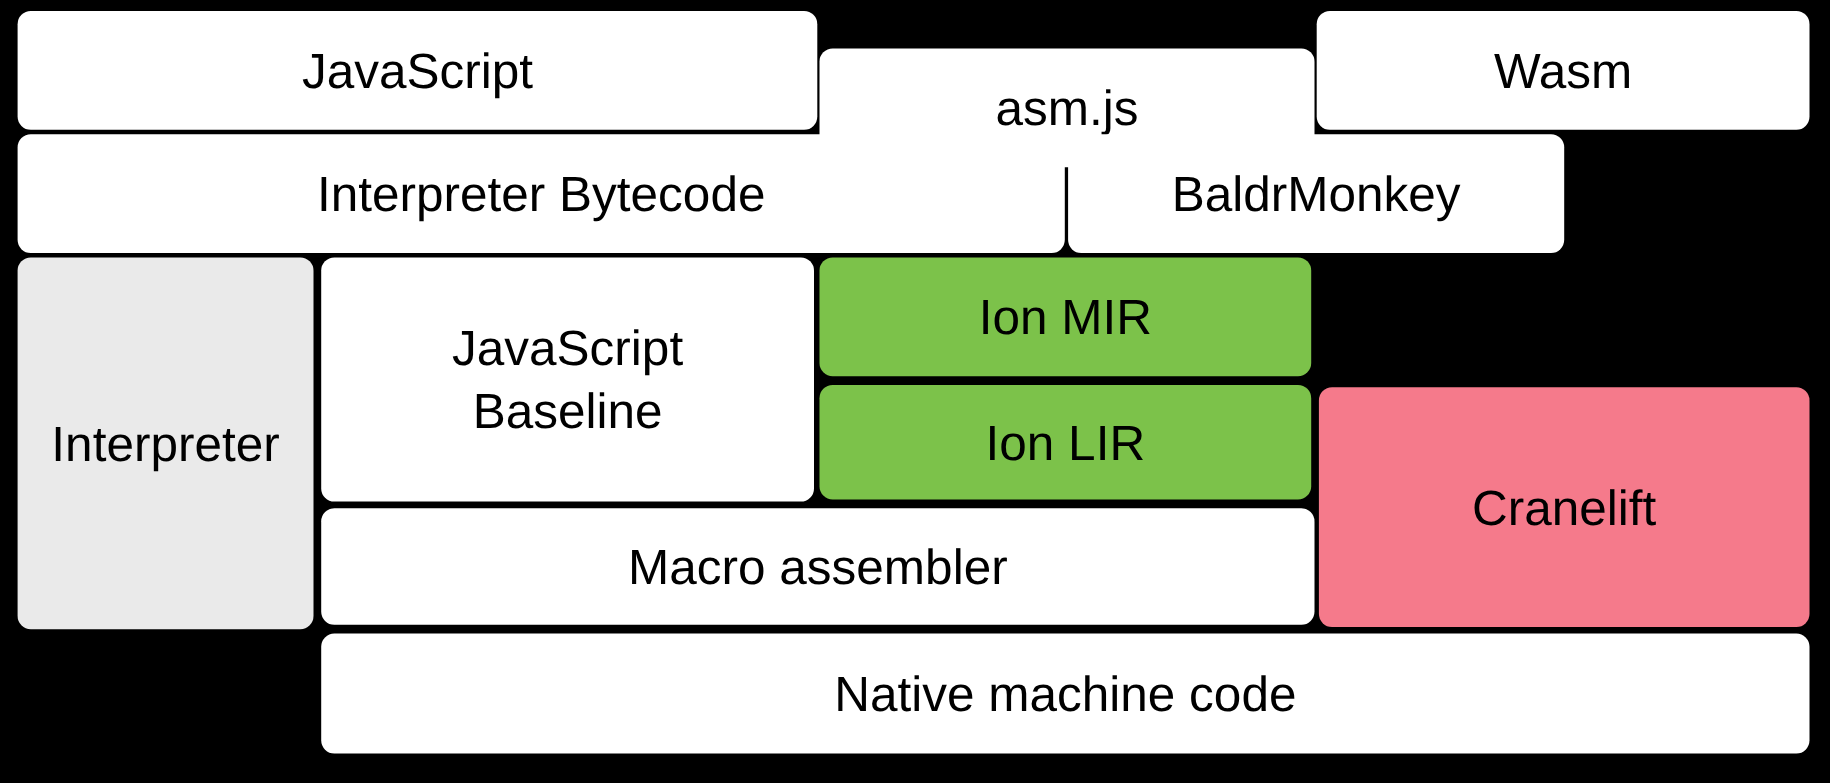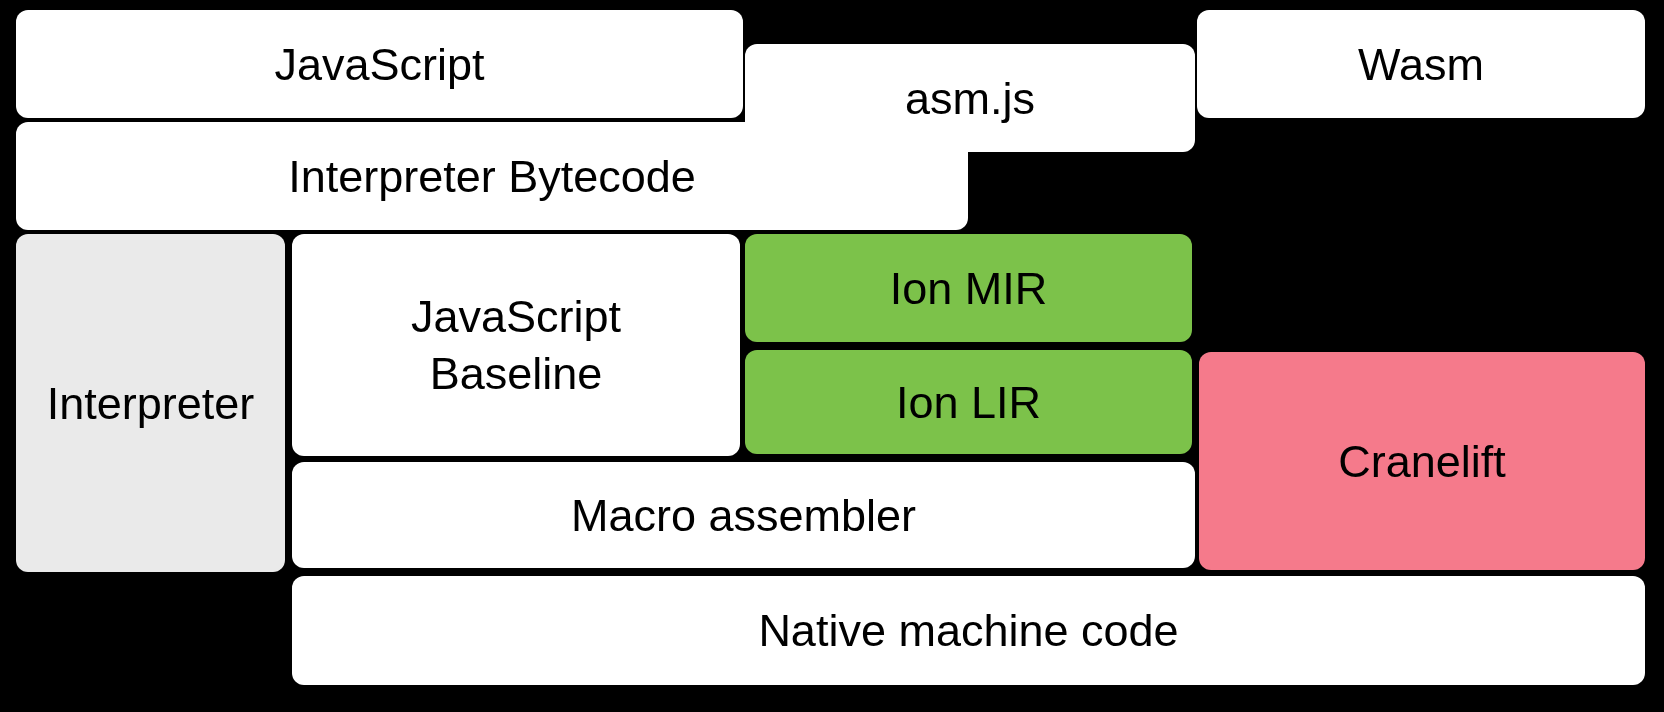--- a/index.html
+++ b/index.html
@@ -61,20 +61,23 @@
   </div>
 
   <div class="box" id="box-wasm" style="background: rgb(255, 255, 255); justify-content: center;">
     <span class="label">Wasm</span>
   </div>
 
   <div class="box" id="box-bytecode" style="background: rgb(255, 255, 255);">
     <span class="label">Interpreter Bytecode</span>
   </div>
 
+  <div class="box" id="box-baldrmonkey" style="background: rgb(255, 255, 255);">
+    <span class="label">BaldrMonkey</span>
+  </div>
 
   <div class="box" id="box-interpreter" style="background: rgb(234, 234, 234);">
     <span class="label">Interpreter</span>
   </div>
 
   <div class="box" id="box-ionmir" style="background: rgb(124, 194, 74);">
     <span class="label">Ion MIR</span>
   </div>
 
   <div class="box" id="box-baseline" style="background: rgb(255, 255, 255);">

